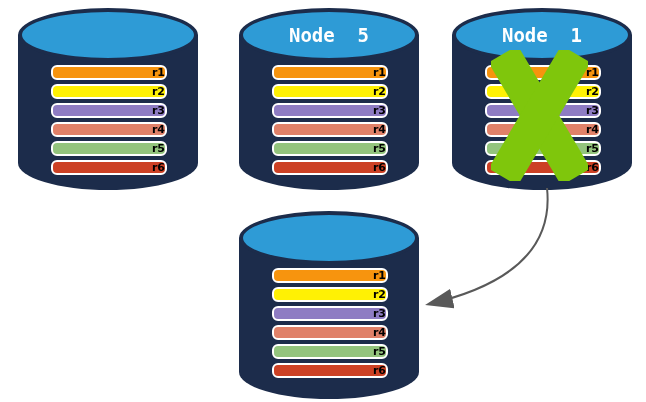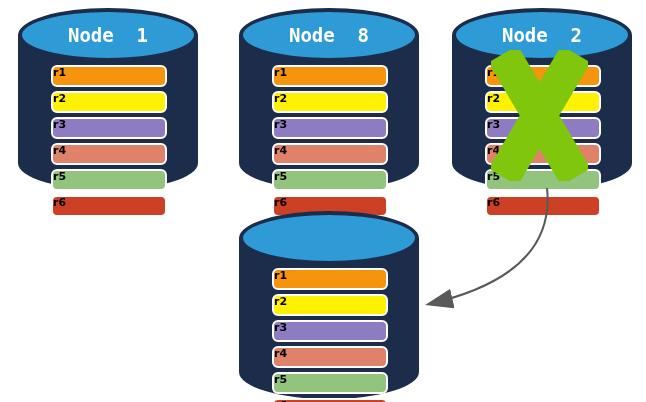--- a/index.html
+++ b/index.html
@@ -40,26 +40,26 @@
     font-weight: bold; font-size: 19px;
     white-space: pre;
   }
 
   
   .bars {
     position: absolute; left: 33px; right: 31px; top: 57px;
     display: flex; flex-direction: column; gap: 4px;
   }
   .bar {
-    height: 22px;
+    height: 15px;
     border: 2px solid var(--bar-border, #fff);
     border-radius: 6px;
     color: var(--bar-text, #000);
     font-weight: bold; font-size: 11px; line-height: 11px;
-    text-align: left;
+    text-align: right;
   }
 
   
   .x-overlay {
     position: absolute; left: 39px; top: 42px;
     width: 97px; height: 131px;
     color: var(--failure-x, #7FC60C);
     z-index: 5;
   }
 
@@ -71,49 +71,48 @@
   }
 </style>
 </head>
 <body>
 
 <div class="canvas">
 
   <div class="cyl pos-node1">
     <div class="cyl-body"></div>
     <div class="cyl-top"></div>
-    <div class="cyl-title">Node  1</div>
     <div class="bars">
         <div class="bar" style="background: rgb(247, 148, 14);">r1</div>
         <div class="bar" style="background: rgb(255, 241, 4);">r2</div>
         <div class="bar" style="background: rgb(142, 124, 195);">r3</div>
         <div class="bar" style="background: rgb(224, 129, 105);">r4</div>
         <div class="bar" style="background: rgb(147, 196, 125);">r5</div>
         <div class="bar" style="background: rgb(204, 65, 37);">r6</div>
       </div>
   </div>
 
   <div class="cyl pos-node2">
     <div class="cyl-body"></div>
     <div class="cyl-top"></div>
-    <div class="cyl-title">Node  8</div>
+    <div class="cyl-title">Node  5</div>
     <div class="bars">
         <div class="bar" style="background: rgb(247, 148, 14);">r1</div>
         <div class="bar" style="background: rgb(255, 241, 4);">r2</div>
         <div class="bar" style="background: rgb(142, 124, 195);">r3</div>
         <div class="bar" style="background: rgb(224, 129, 105);">r4</div>
         <div class="bar" style="background: rgb(147, 196, 125);">r5</div>
         <div class="bar" style="background: rgb(204, 65, 37);">r6</div>
       </div>
   </div>
 
   <div class="cyl pos-node3">
     <div class="cyl-body"></div>
     <div class="cyl-top"></div>
-    <div class="cyl-title">Node  2</div>
+    <div class="cyl-title">Node  1</div>
     <div class="bars">
         <div class="bar" style="background: rgb(247, 148, 14);">r1</div>
         <div class="bar" style="background: rgb(255, 241, 4);">r2</div>
         <div class="bar" style="background: rgb(142, 124, 195);">r3</div>
         <div class="bar" style="background: rgb(224, 129, 105);">r4</div>
         <div class="bar" style="background: rgb(147, 196, 125);">r5</div>
         <div class="bar" style="background: rgb(204, 65, 37);">r6</div>
       </div>
     <svg class="x-overlay" viewBox="0 0 97 131">
       <line x1="12" y1="4" x2="85" y2="127" stroke="currentColor" stroke-width="34" stroke-linecap="butt"></line>

